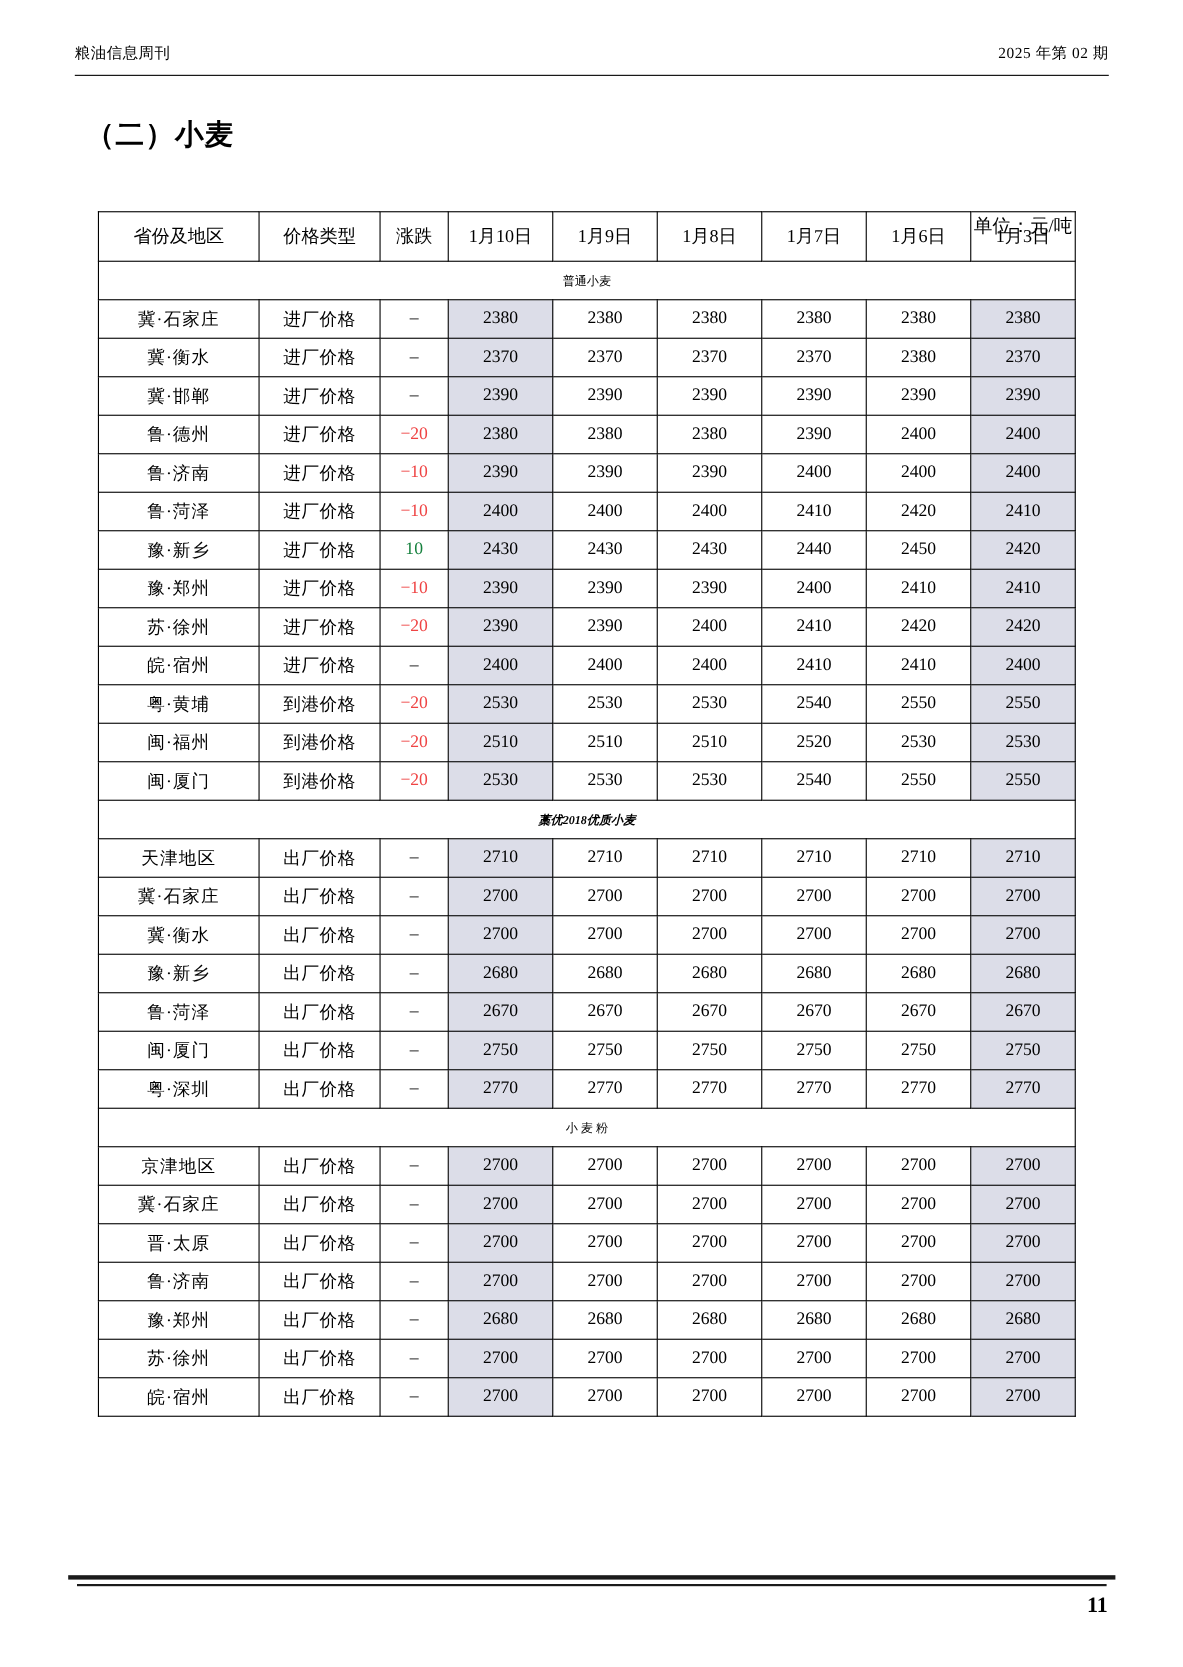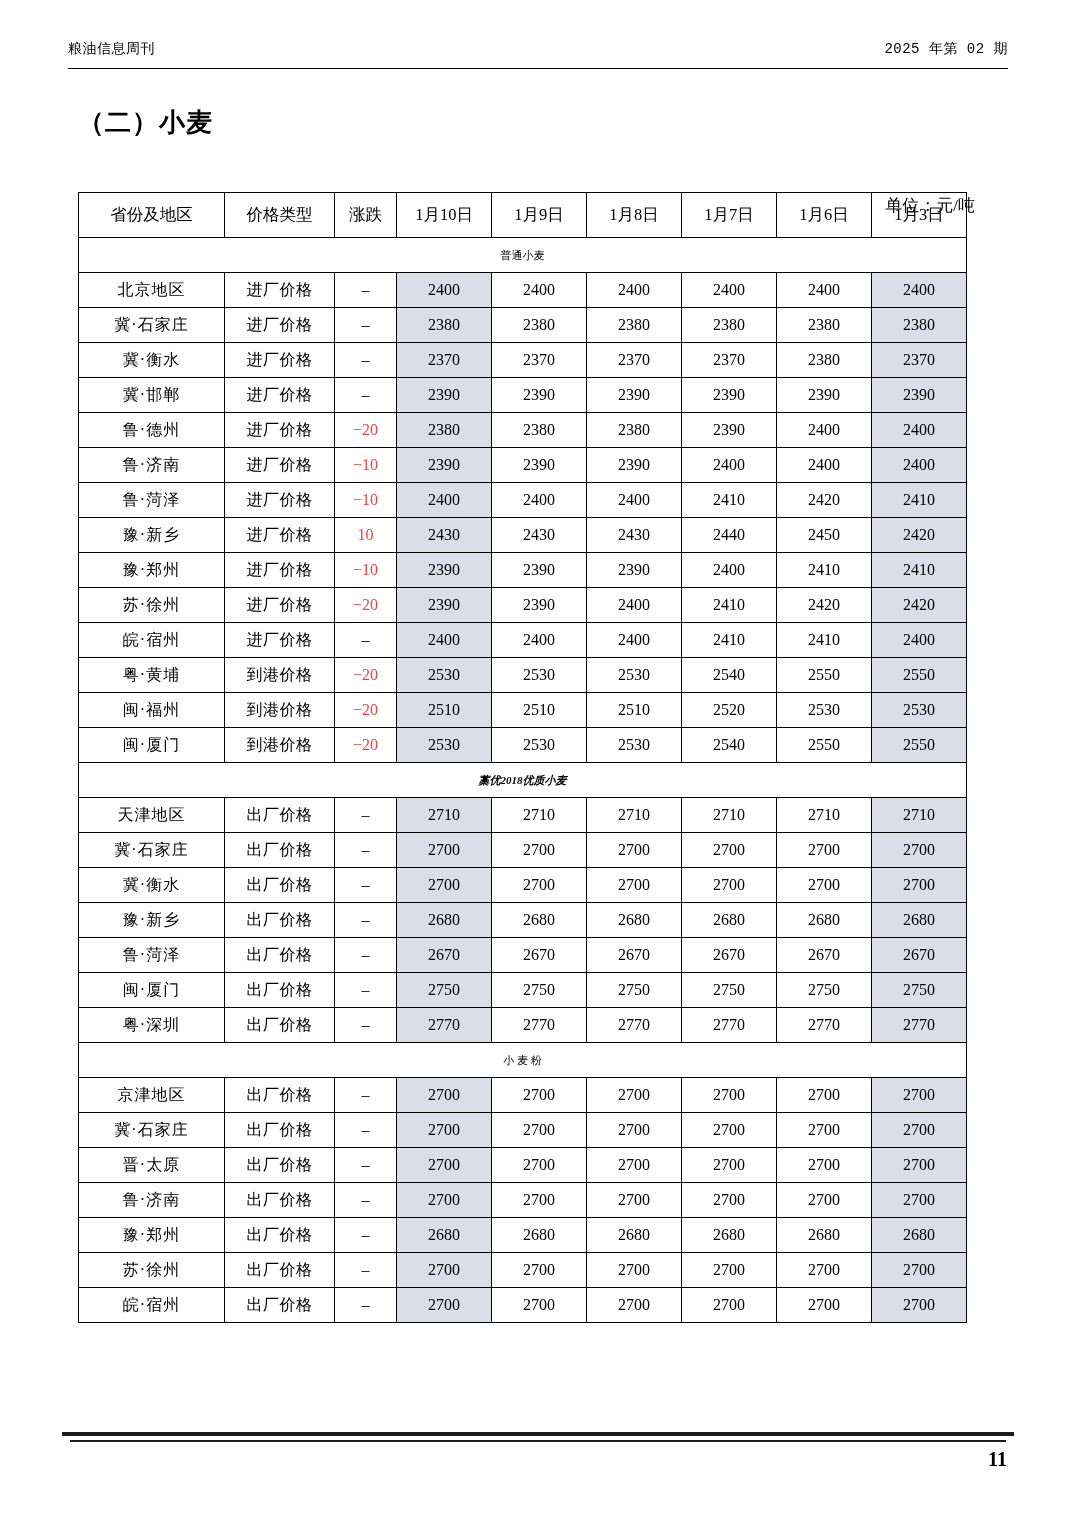--- a/index.html
+++ b/index.html
@@ -34,21 +34,20 @@
     font-size: 14px;
     font-family: "Liberation Serif", "DejaVu Serif", serif;
   }
   .header .left {
     font-size: 14px;
     letter-spacing: 0.5px;
   }
   .header .right {
     font-size: 14px;
     letter-spacing: 0.5px;
-    font-family: Liberation Mono, monospace;
   }
   .header-rule {
     position: absolute;
     left: 68px;
     top: 68px;
     width: 940px;
     height: 1px;
     background: #000;
   }
   
@@ -63,21 +62,21 @@
   .unit-note {
     position: absolute;
     right: 100px;
     top: 152px;
     font-size: 17px;
     margin-top: 42px;
   }
   
   .table-wrap {
     position: absolute;
-    left: 78px;
+    left: 89px;
     top: 192px;
     width: 888px;
   }
   table.price {
     border-collapse: collapse;
     width: 888px;
     table-layout: fixed;
     font-size: 16px;
   }
   table.price td, table.price th {
@@ -101,21 +100,21 @@
     text-align: left;
     padding-left: 14px;
     font-size: 11px;
     height: 38px;
   }
   td.group.bold { font-weight: bold; font-style: italic; }
   td.region { letter-spacing: 1px; }
   td.type { letter-spacing: 0.5px; }
   td.shade { background: #dcdde8; }
   td.chg-down { color: #ef4444; }
-  td.chg-up { color: #ef4444; }
+  td.chg-up { color: #15803d; }
   td.chg-flat { color: #000; }
 
   
   .footer-rule-outer {
     position: absolute;
     left: 62px;
     top: 1432px;
     width: 952px;
     height: 4px;
     background: #1b1b1b;
@@ -174,31 +173,20 @@
           <td>1月7日</td>
           <td>1月6日</td>
           <td>1月3日</td>
         </tr>
       </thead>
       <tbody id="table-body">
           <tr>
             <td colspan="9" class="group">普通小麦</td>
           </tr>
           <tr>
-            <td class="region">北京地区</td>
-            <td class="type">进厂价格</td>
-            <td class="chg-flat">–</td>
-            <td class="shade">2400</td>
-            <td>2400</td>
-            <td>2400</td>
-            <td>2400</td>
-            <td>2400</td>
-            <td class="shade">2400</td>
-          </tr>
-          <tr>
             <td class="region">冀·石家庄</td>
             <td class="type">进厂价格</td>
             <td class="chg-flat">–</td>
             <td class="shade">2380</td>
             <td>2380</td>
             <td>2380</td>
             <td>2380</td>
             <td>2380</td>
             <td class="shade">2380</td>
           </tr>

